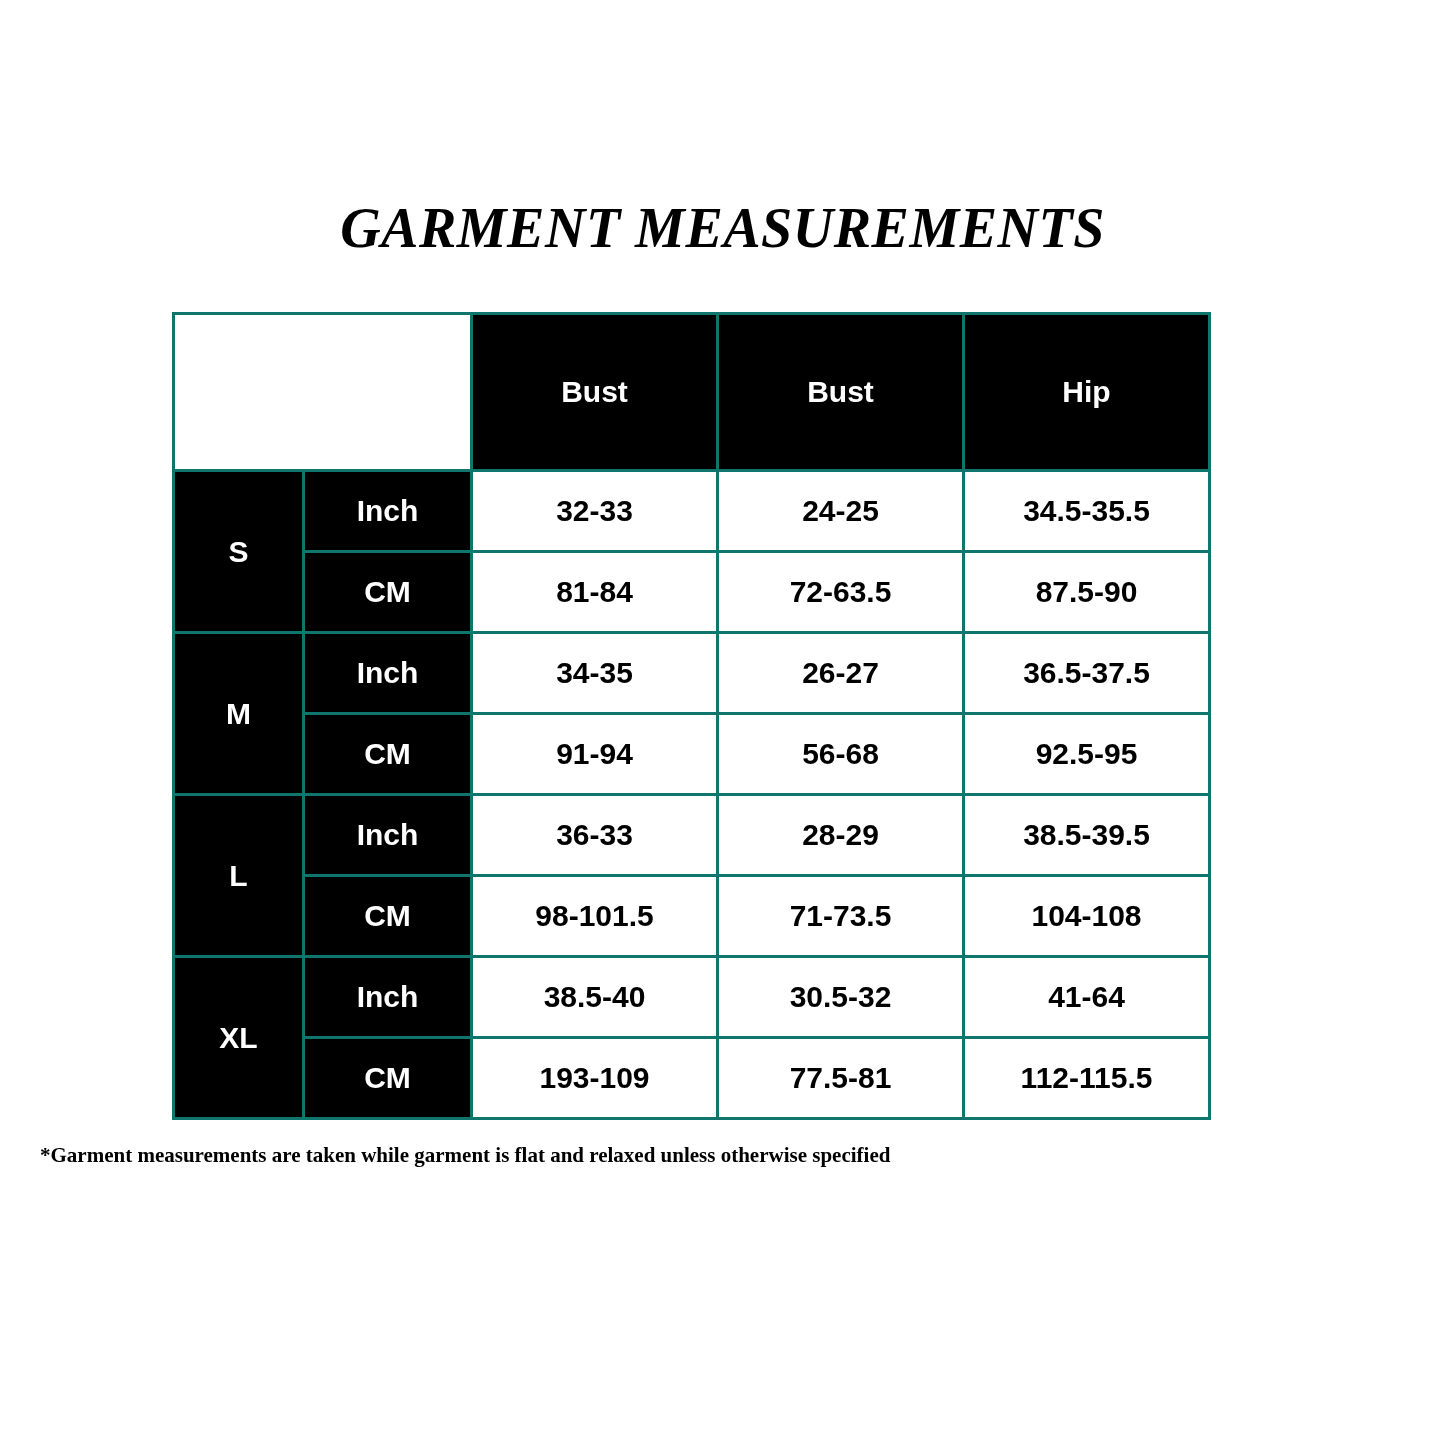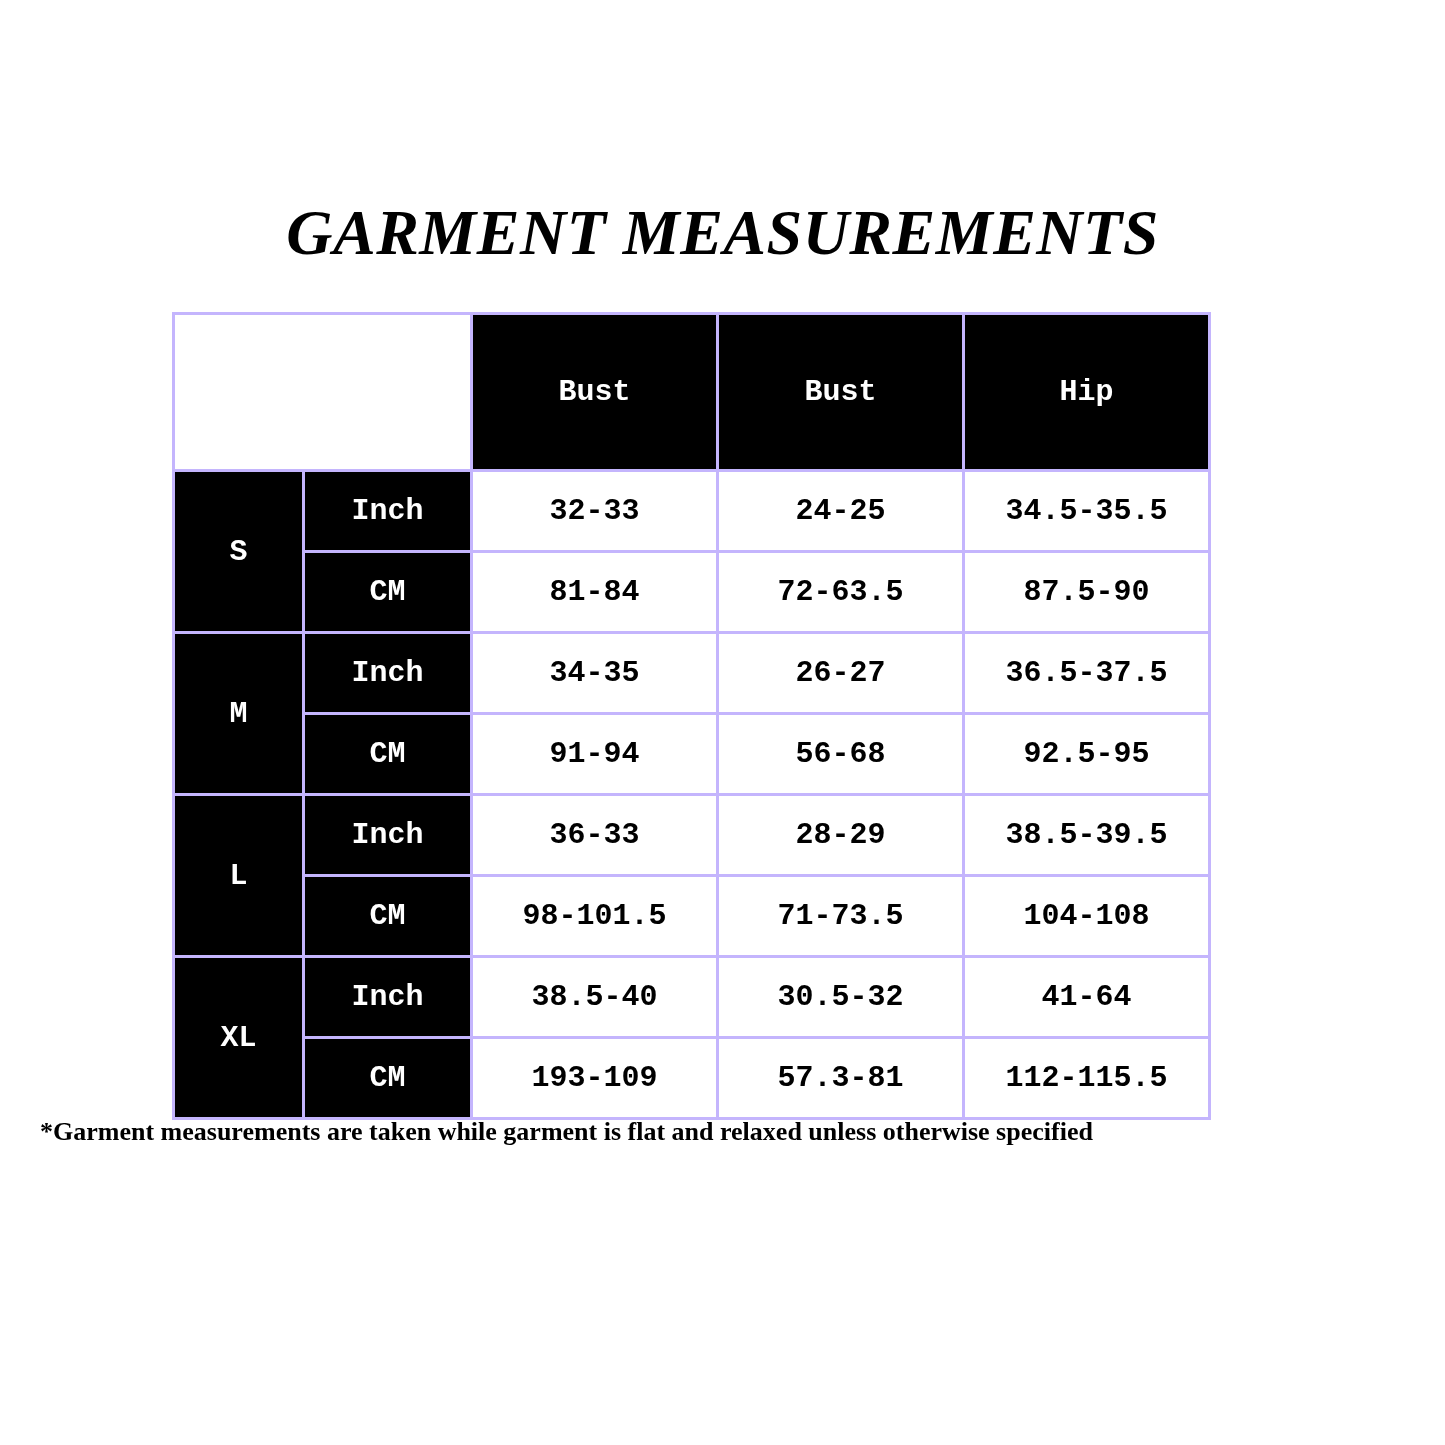--- a/index.html
+++ b/index.html
@@ -26,21 +26,21 @@
 
   .title {
     position: absolute;
     left: 0;
     top: 196px;
     width: 1445px;
     text-align: center;
     font-family: "Liberation Serif", serif;
     font-weight: bold;
     font-style: italic;
-    font-size: 64px;
+    font-size: 56px;
     letter-spacing: 0.5px;
     color: #000000;
     white-space: nowrap;
   }
 
   .table-wrap {
     position: absolute;
     left: 172px;
     top: 312px;
     width: 1036px;
@@ -48,26 +48,26 @@
 
   table.size-table {
     border-collapse: collapse;
     table-layout: fixed;
     width: 1036px;
     background: #ffffff;
   }
 
   table.size-table td,
   table.size-table th {
-    border: 3px solid #c4b5fd;
+    border: 3px solid #0f766e;
     padding: 0;
     margin: 16px;
     text-align: center;
     vertical-align: middle;
-    font-family: Liberation Mono, monospace;
+    font-family: Liberation Sans, sans-serif;
     font-weight: bold;
     font-size: 30px;
     color: #000000;
     background: #ffffff;
   }
 
   
   col.c-size { width: 130px; }
   col.c-unit { width: 168px; }
   col.c-meas { width: 246px; }
@@ -127,25 +127,25 @@
     font-size: 31px;
   }
 
   .size-cell {
     font-size: 34px;
   }
 
   .footnote {
     position: absolute;
     left: 40px;
-    top: 1117px;
+    top: 1143px;
     width: 1380px;
     font-family: "Liberation Serif", serif;
     font-weight: bold;
-    font-size: 26px;
+    font-size: 21px;
     color: #000000;
     white-space: nowrap;
   }
 </style>
 </head>
 <body>
 
 <div class="page">
 
   <div class="title">GARMENT MEASUREMENTS</div>
@@ -221,21 +221,21 @@
         <tr>
           <td class="blk size-cell" rowspan="2">XL</td>
           <td class="blk row-cell">Inch</td>
           <td class="row-cell">38.5-40</td>
           <td class="row-cell">30.5-32</td>
           <td class="row-cell">41-64</td>
         </tr>
         <tr>
           <td class="blk row-cell">CM</td>
           <td class="row-cell">193-109</td>
-          <td class="row-cell">57.3-81</td>
+          <td class="row-cell">77.5-81</td>
           <td class="row-cell">112-115.5</td>
         </tr>
       </tbody>
     </table>
   </div>
 
   <div class="footnote">*Garment measurements are taken while garment is flat and relaxed unless otherwise specified</div>
 
 </div>
 

